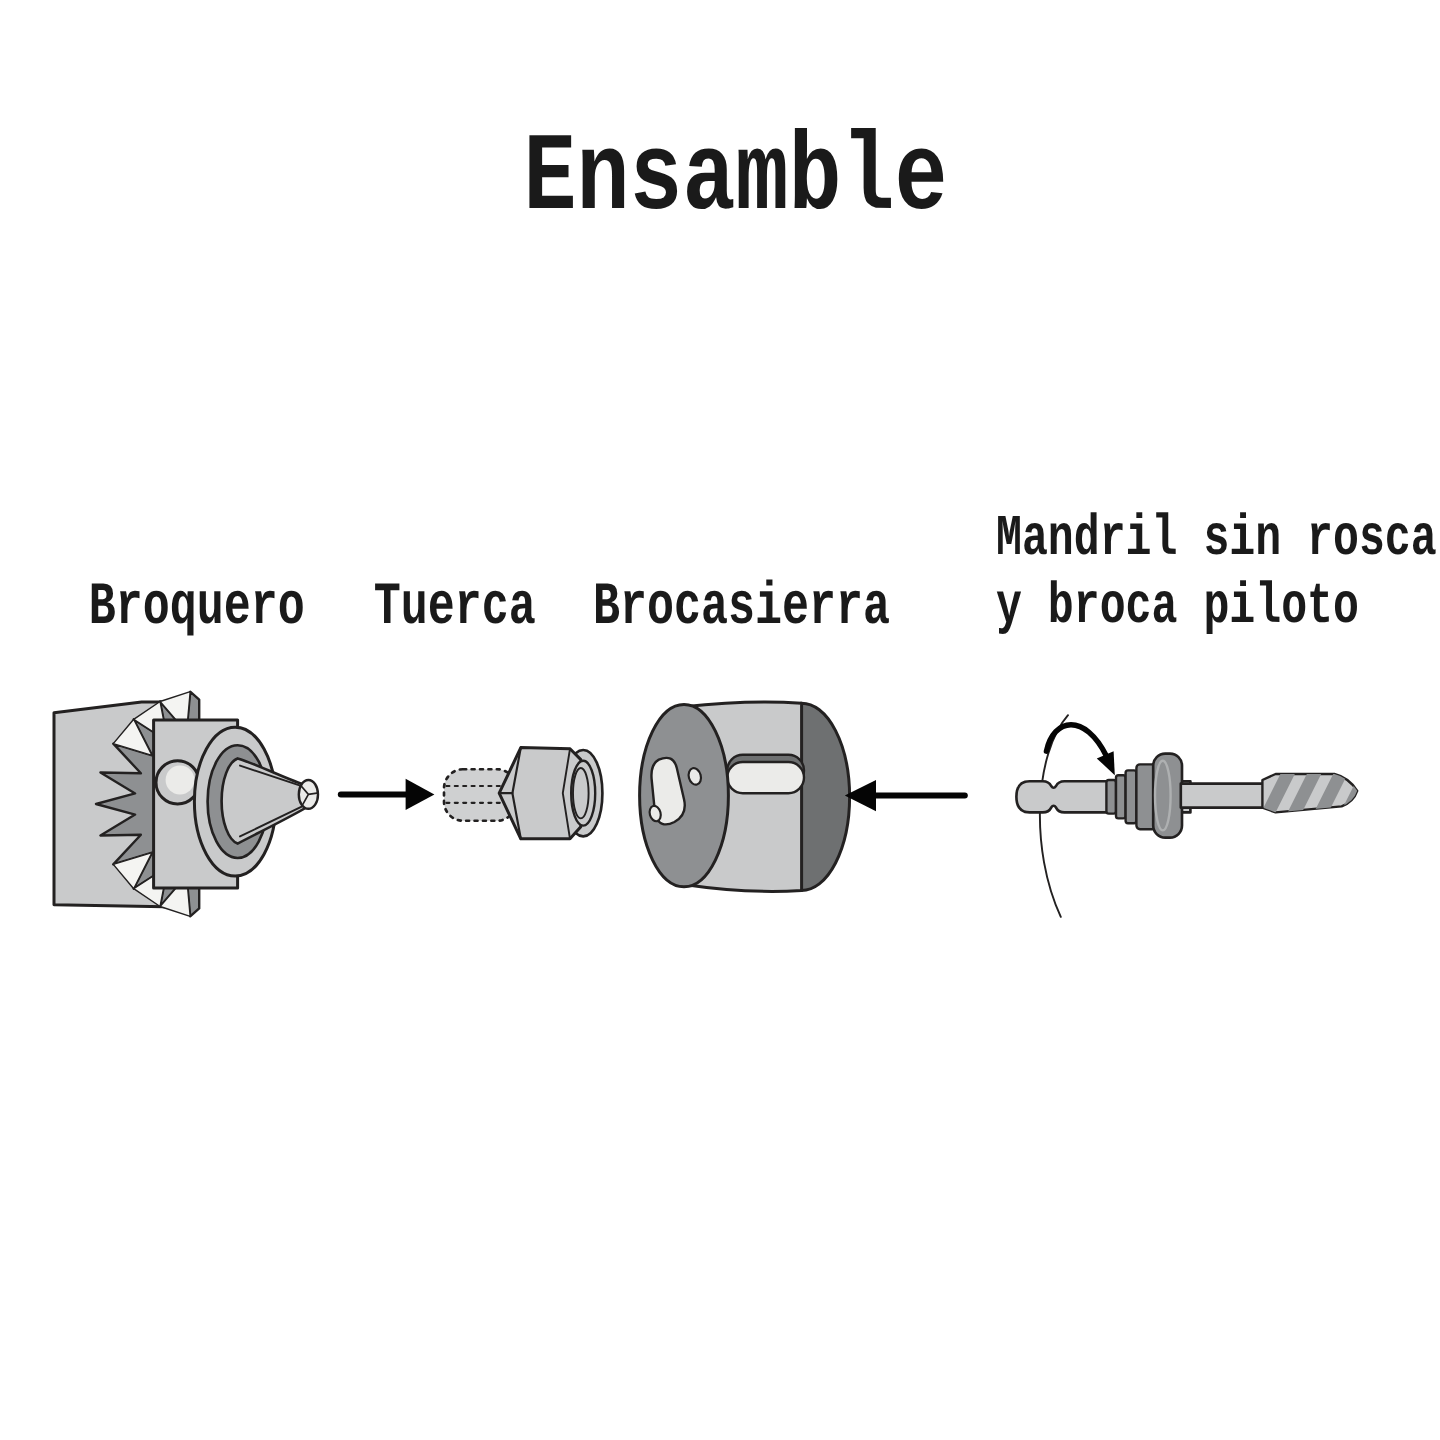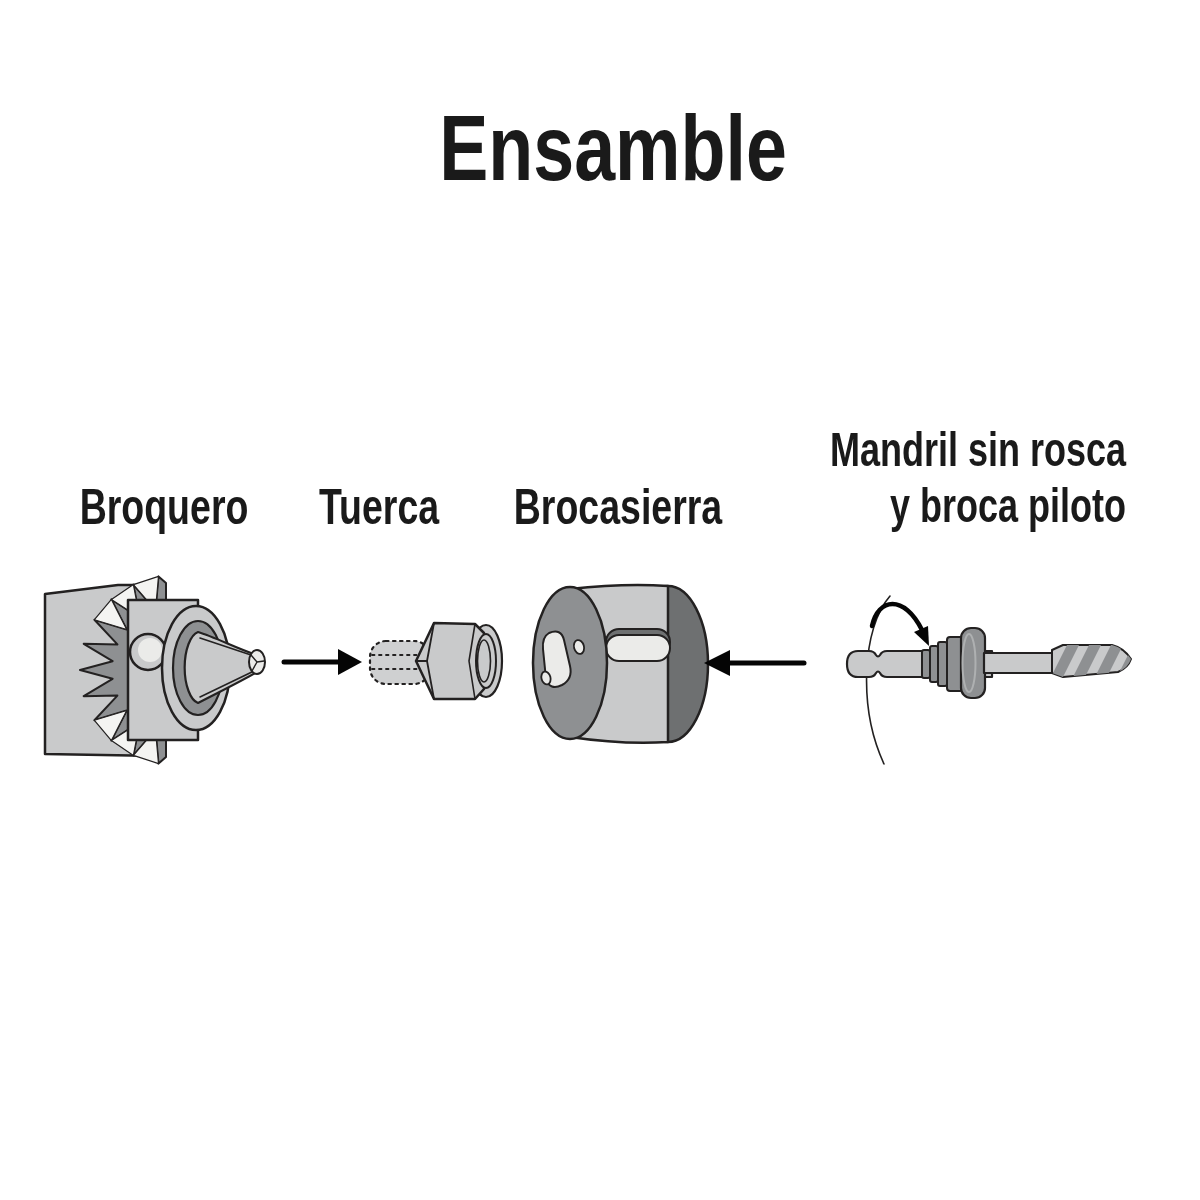--- a/index.html
+++ b/index.html
@@ -1,17 +1,17 @@
 <!DOCTYPE html>
 <html style="--background: #ffffff; --ink: #1a1a1a; --outline: #232121; --part-light: #c9cacb; --part-mid: #8e9092; --part-dark: #6e7071; --part-highlight: #ebebe9; --arrow: #050505;"><head>
 <meta charset="utf-8">
 <style>
   html,body{margin:0;padding:0;background:var(--background,#fff);}
   .canvas{position:relative;width:1200px;height:1200px;background:var(--background,#fff);overflow:hidden;
-          font-family:Liberation Sans, sans-serif;color:var(--ink,#1a1a1a);text-align:right;}
+          font-family:Liberation Mono, monospace;color:var(--ink,#1a1a1a);}
   .title{position:absolute;top:96px;left:613px;margin:0;font-size:92px;font-weight:700;white-space:nowrap;
          transform:translateX(-50%) scaleX(0.80);color:var(--ink,#1a1a1a);}
   .label{position:absolute;top:478px;font-size:50px;font-weight:700;white-space:nowrap;
          transform:translateX(-50%) scaleX(0.75);color:var(--ink,#1a1a1a);}
   .pos-broquero{left:164px;}
   .pos-tuerca{left:379px;}
   .pos-brocasierra{left:618px;}
   .label-left{position:absolute;left:830px;top:422px;font-size:48px;font-weight:700;line-height:56px;
               white-space:nowrap;transform:scaleX(0.75);transform-origin:left top;color:var(--ink,#1a1a1a);}
   svg{position:absolute;left:0;top:0;}

